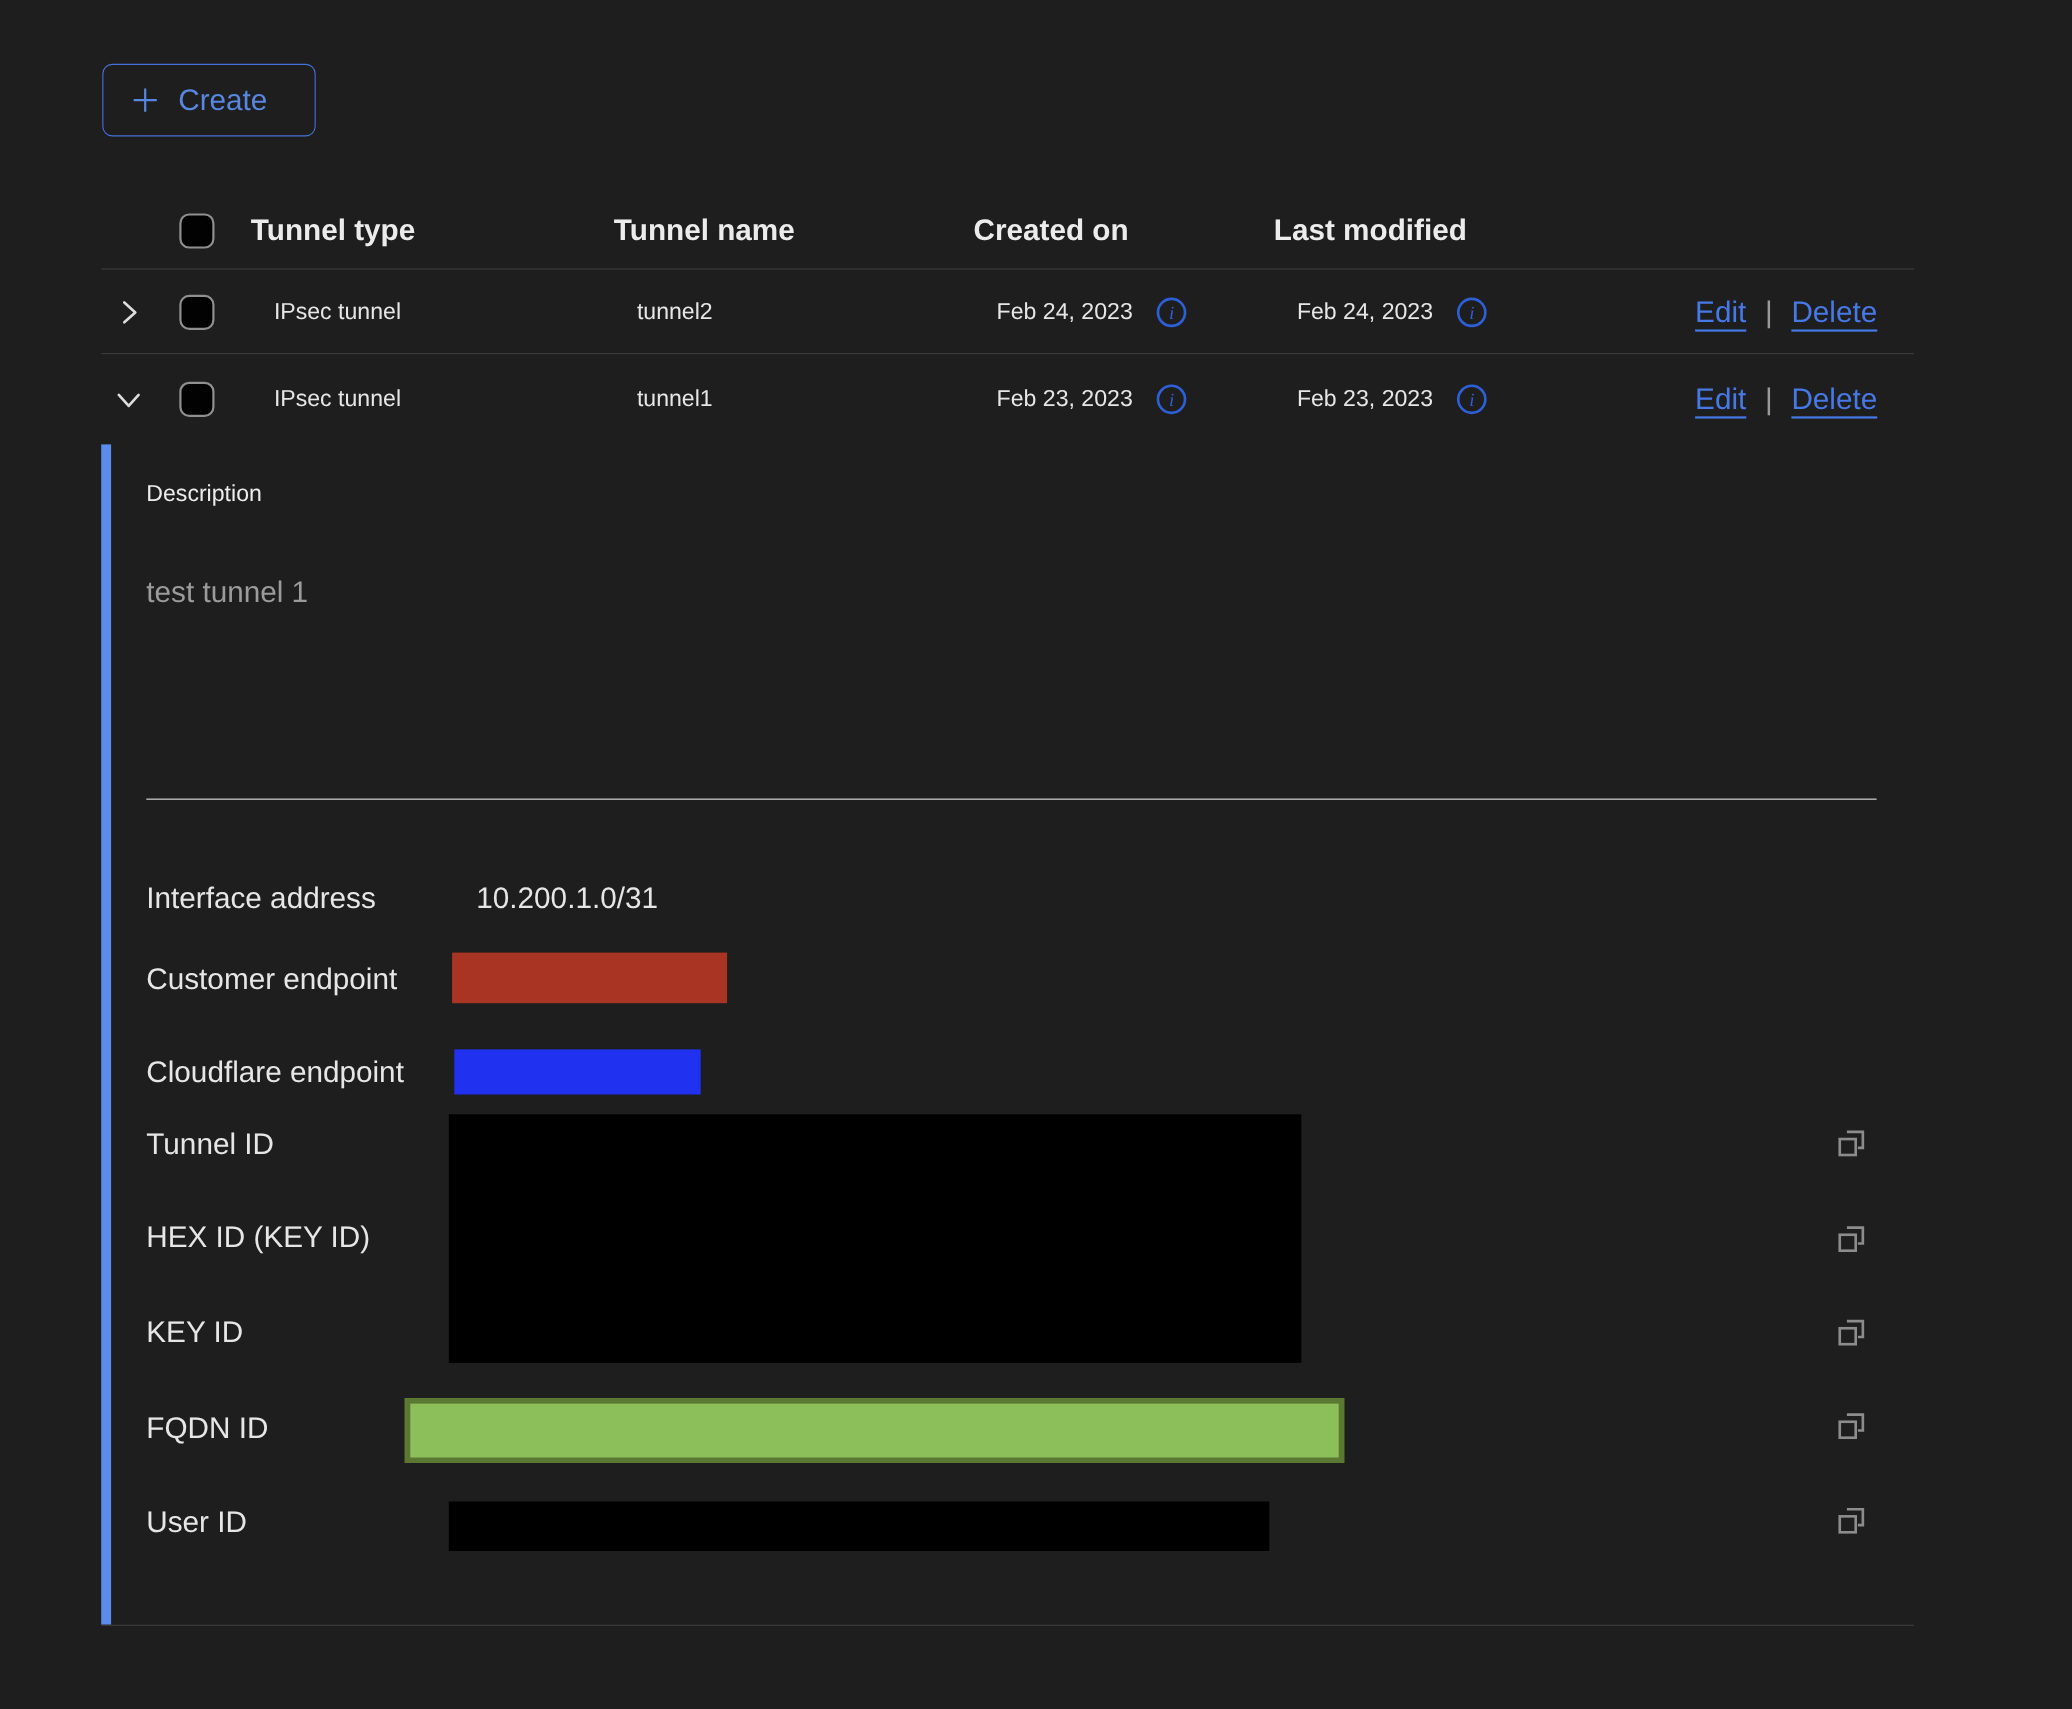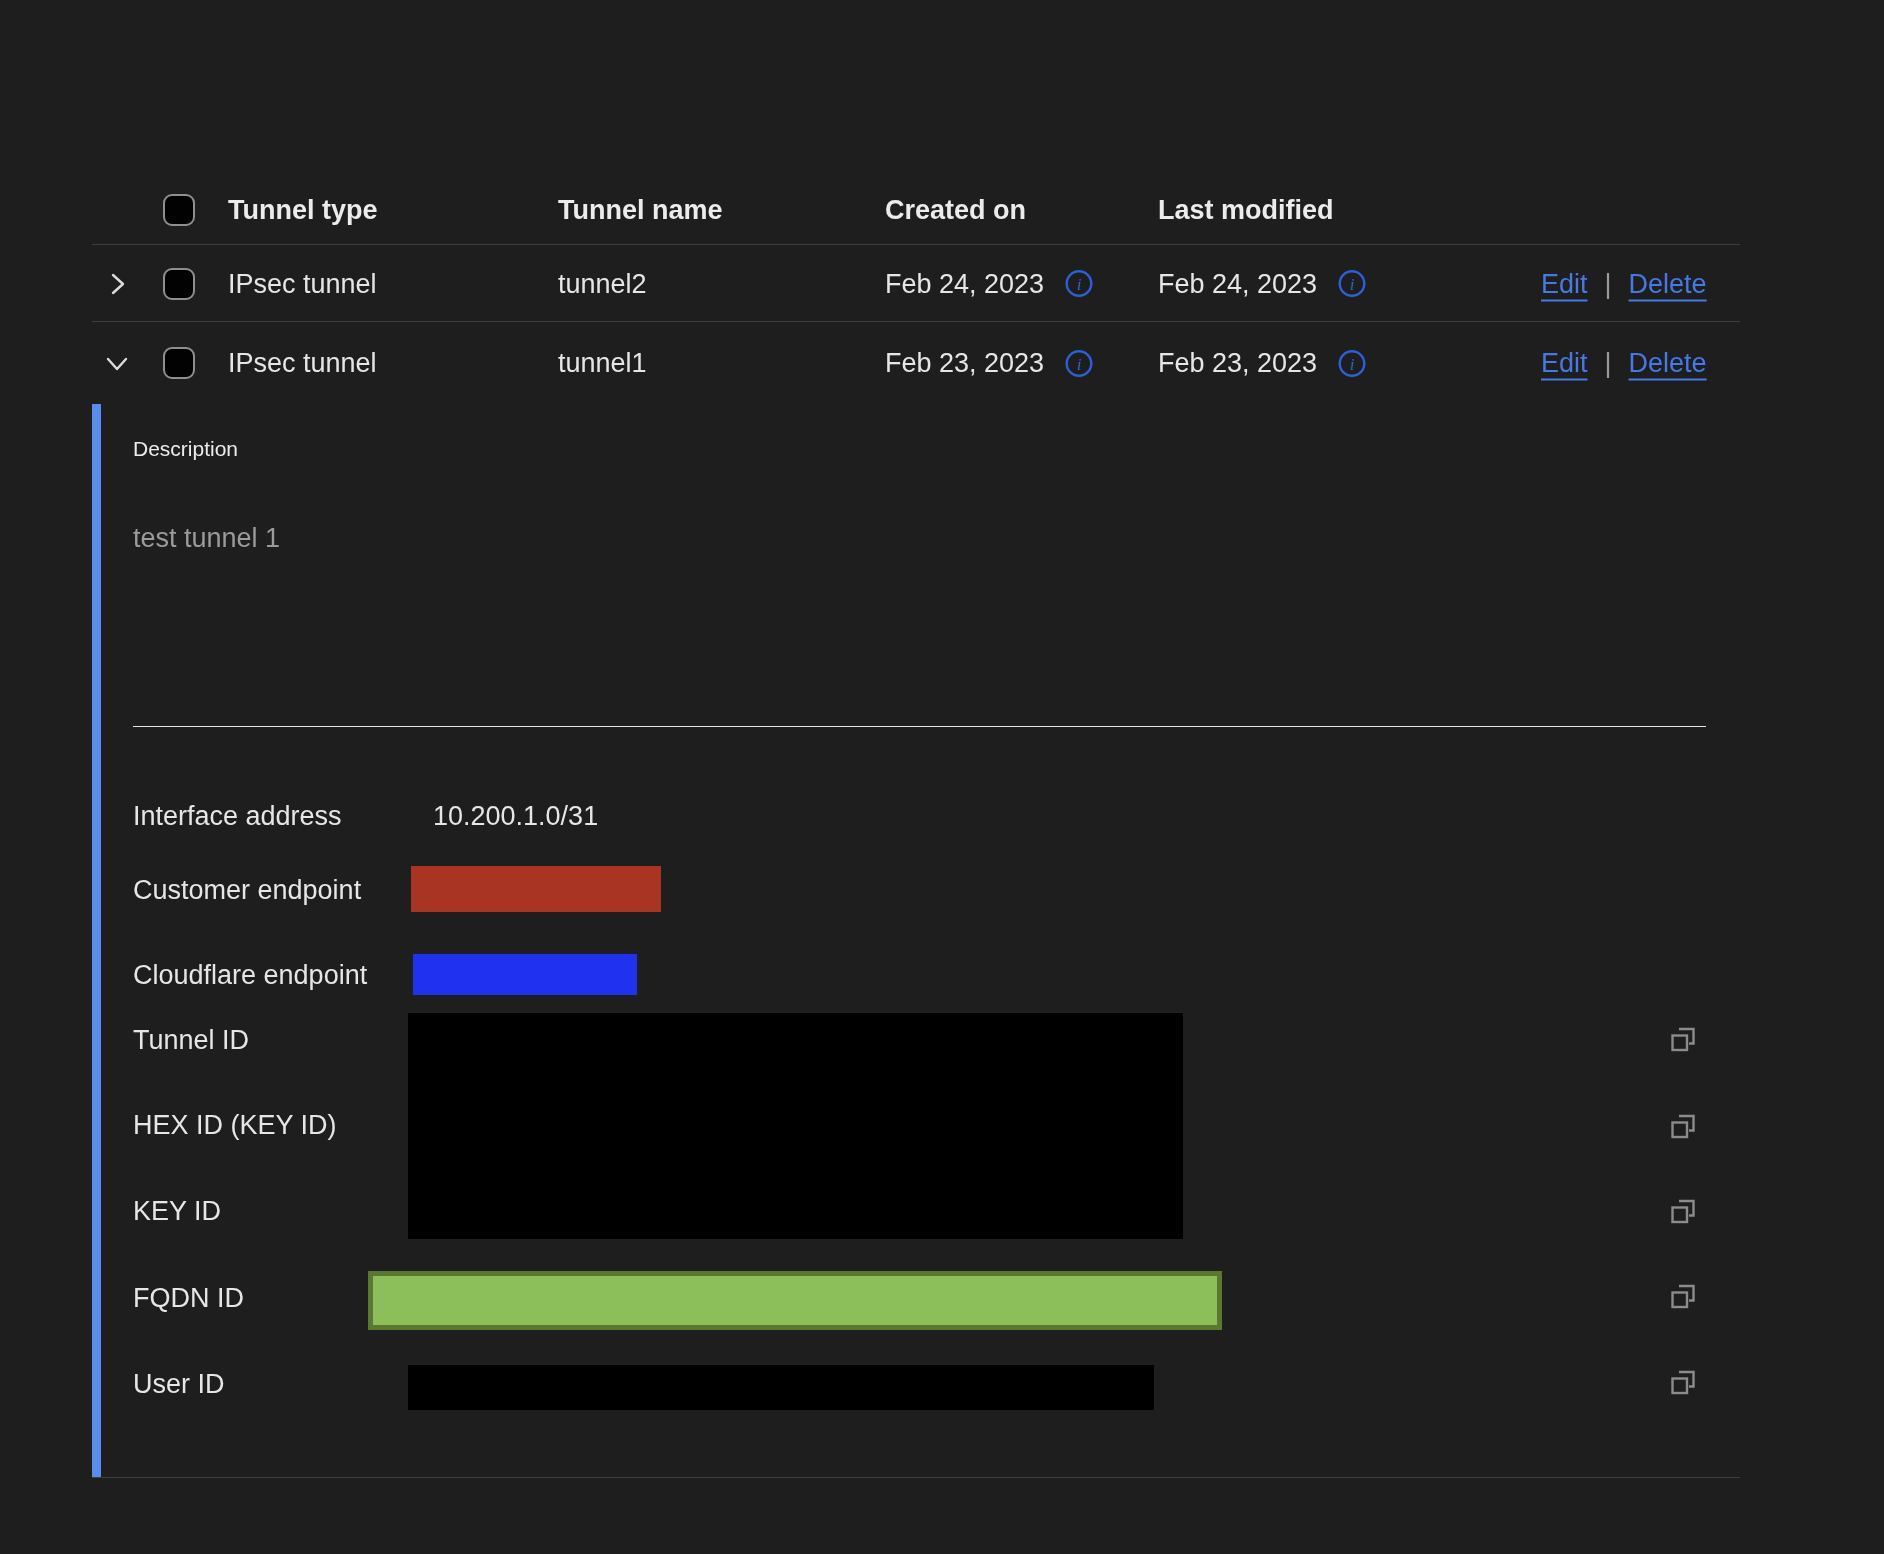--- a/index.html
+++ b/index.html
@@ -24,21 +24,21 @@
   .row2  { top:322px; height:82px; }
   .rowitem { position:absolute; top:50%; transform:translateY(-50%); }
   .p-exp      { left:103px; width:28px; height:28px; cursor:pointer; }
   .p-check    { left:163px; }
   .p-type     { left:228px; }
   .p-name     { left:558px; }
   .p-created  { left:885px; display:flex; align-items:center; gap:20px; }
   .p-modified { left:1158px; display:flex; align-items:center; gap:20px; }
   .p-actions  { left:1541px; display:flex; align-items:center; }
   .th   { font-size:27px; font-weight:700; color:#ececec; }
-  .cell { font-size:27px; color:#e6e6e6; }
+  .cell { font-size:21px; color:#e6e6e6;margin-left:21px; }
   .checkbox {
     display:block; width:32px; height:32px; background:#020202;
     border:2px solid #8f8f8f; border-radius:9px; cursor:pointer;
   }
   .link {
     font-size:27px; color:#4678e6; text-decoration:underline;
     text-underline-offset:7px; text-decoration-thickness:1.5px; cursor:pointer;
   }
   .sep { font-size:27px; color:#9a9a9a; margin:0 17px; }
   .divider { position:absolute; left:92px; width:1648px; height:1px; background:#3e3e3e; }
@@ -69,20 +69,28 @@
     background:transparent; border:none; padding:0; cursor:pointer;
   }
   .cp1 { top:1023px; } .cp2 { top:1110px; } .cp3 { top:1195px; } .cp4 { top:1280px; } .cp5 { top:1366px; }
   svg { display:block; }
 </style>
 </head>
 <body>
 
 <div class="page">
 
+  <button class="create-btn">
+    <span>
+      <svg width="30" height="30" viewBox="0 0 30 30">
+          <path d="M15 4.5v21M4.5 15h21" fill="none" stroke="#5787e0" stroke-width="2"></path>
+        </svg>
+    </span>
+    <span>Create</span>
+  </button>
 
   <div class="trow thead">
     <span class="rowitem p-check checkbox"></span>
     <span class="rowitem p-type th">Tunnel type</span>
     <span class="rowitem p-name th">Tunnel name</span>
     <span class="rowitem p-created th">Created on</span>
     <span class="rowitem p-modified th">Last modified</span>
   </div>
   <div class="divider d-head"></div>
 

